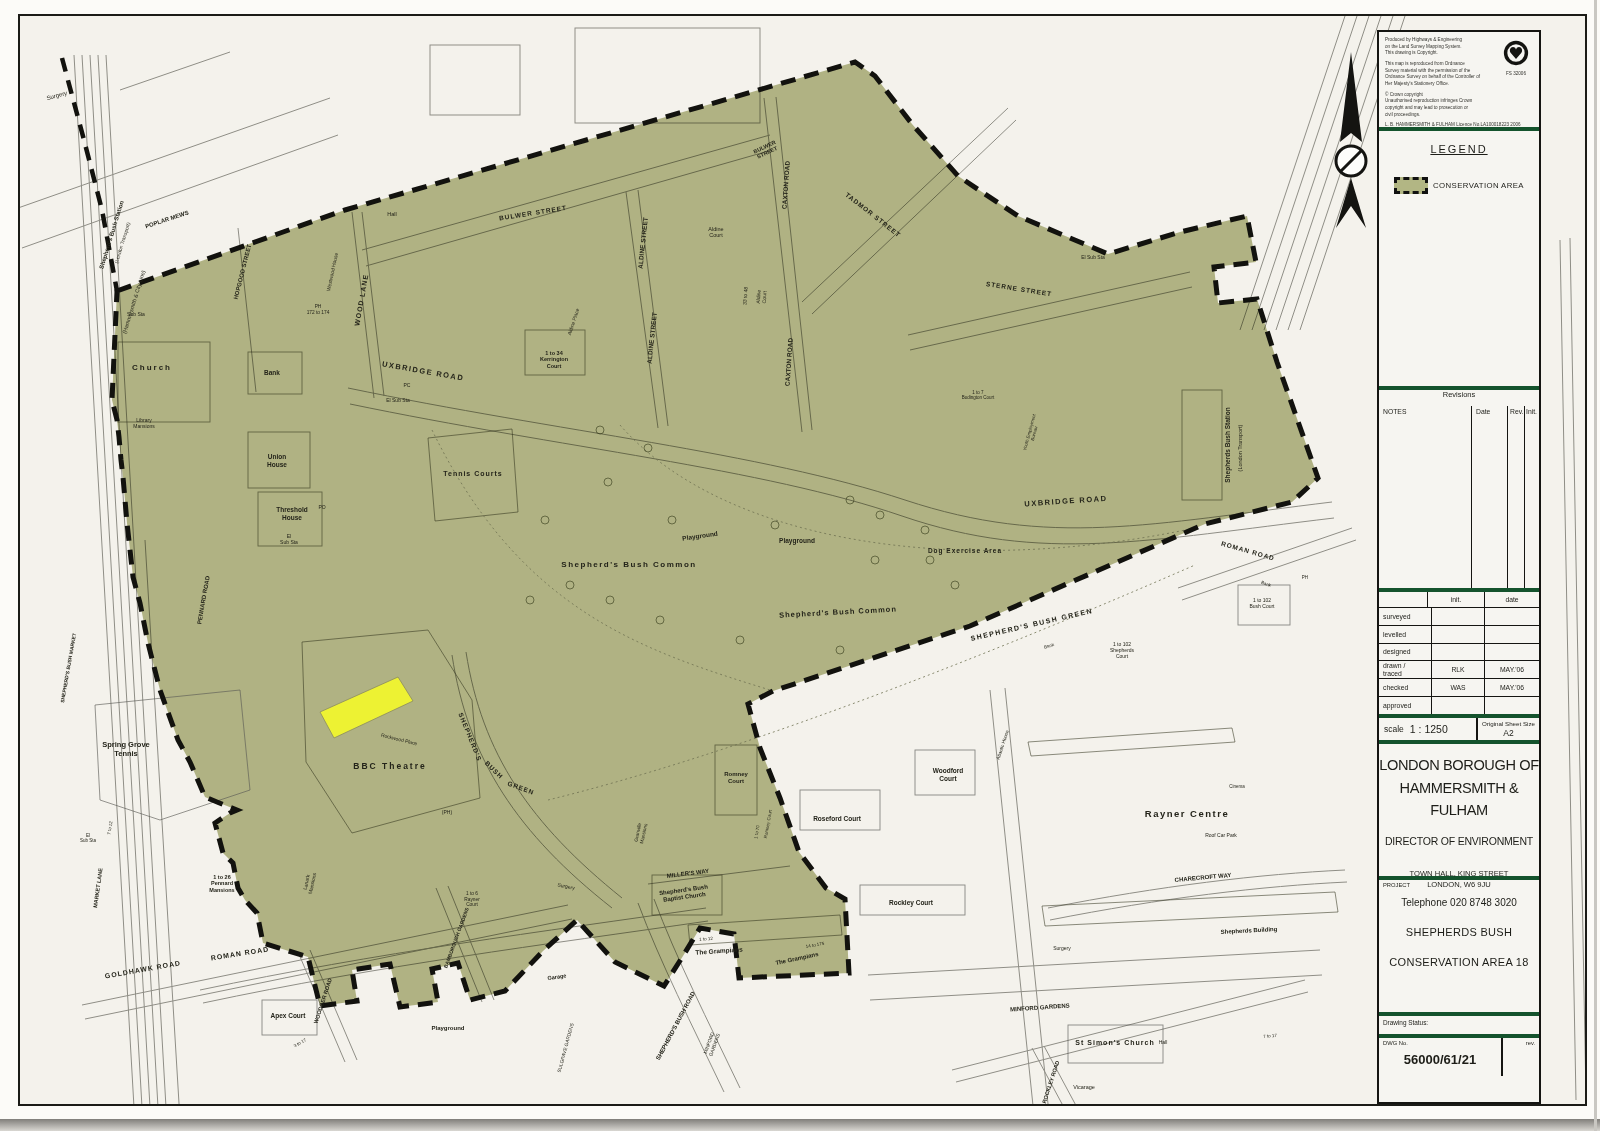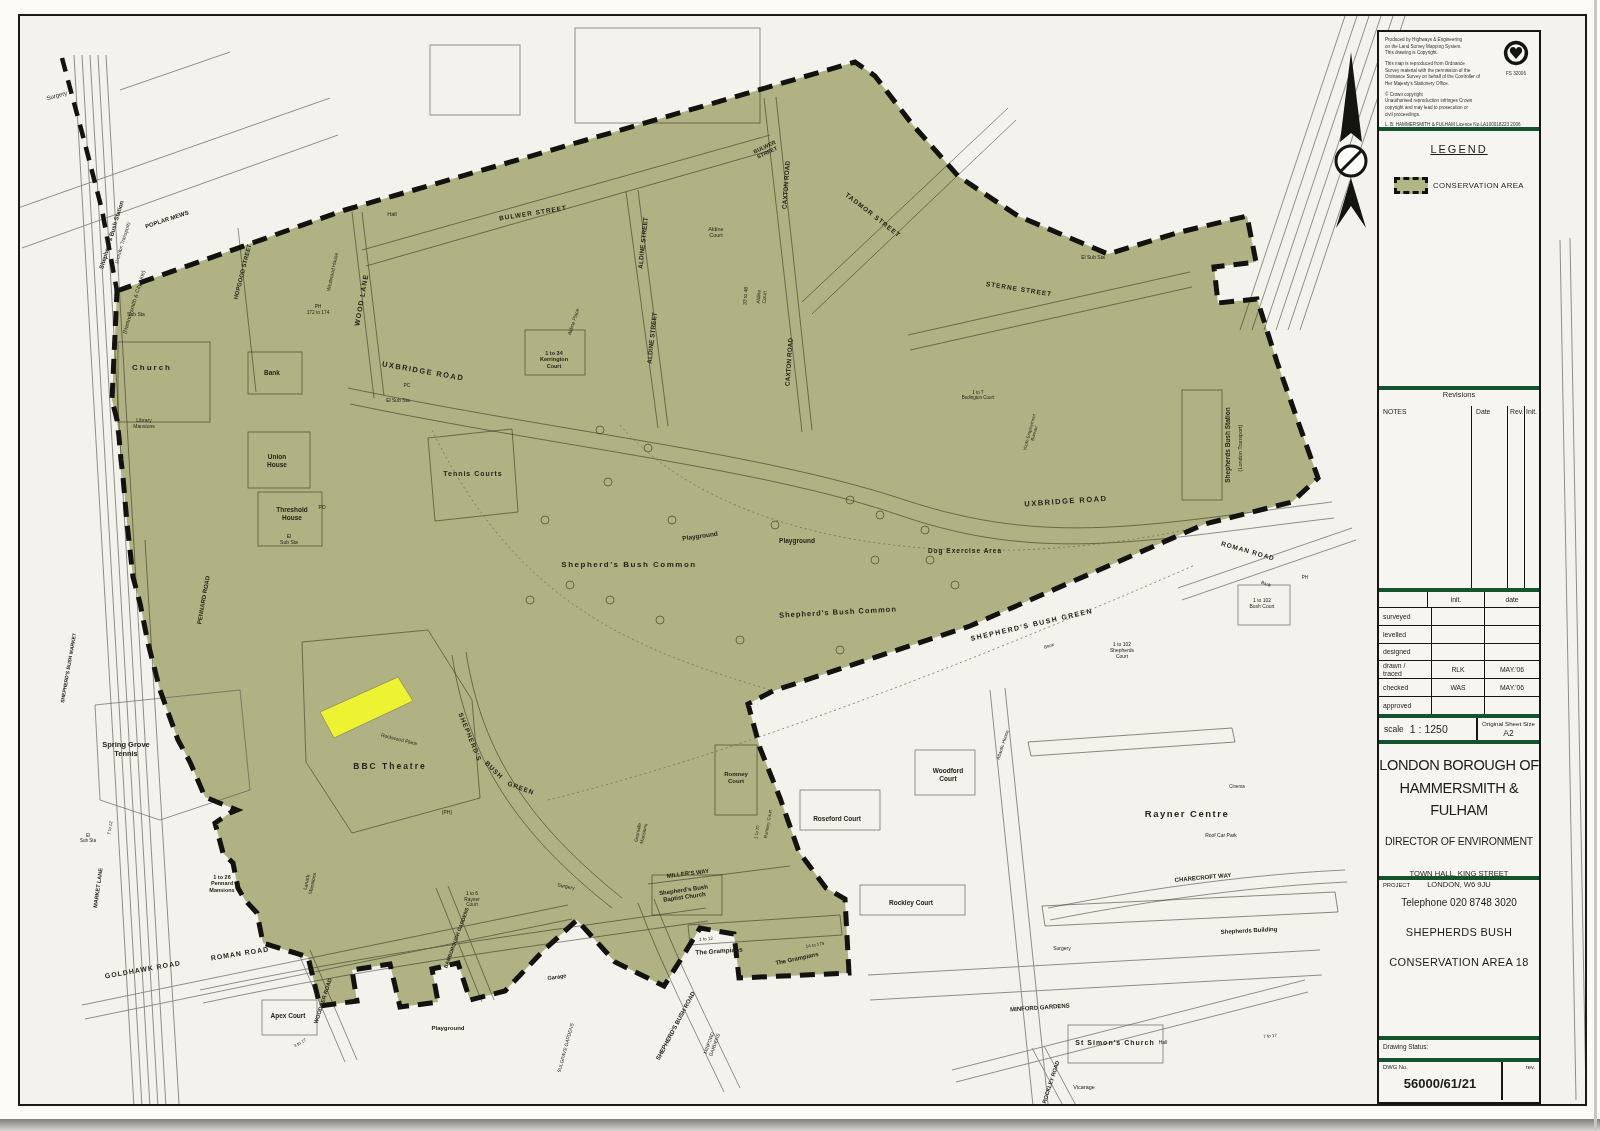--- a/index.html
+++ b/index.html
@@ -52,21 +52,21 @@
   .scale-l{width:92px;border-right:2px solid #151512;display:flex;align-items:center;padding-left:5px;gap:6px}
   .scale-word{font-size:8.5px}
   .scale-val{font-size:10.5px}
   .scale-r{flex:1;text-align:center;font-size:6.2px;padding-top:2px;line-height:1.3}
   .sheet-val{font-size:8.5px}
   .authsec{height:136px;text-align:center;padding-top:10px}
   .auth-name{font-size:14.6px;line-height:1.55;white-space:pre-line;letter-spacing:-.4px}
   .auth-dept{font-size:10.5px;margin-top:13px;letter-spacing:-.2px}
   .auth-addr{font-size:7.6px;margin-top:21px;white-space:pre-line;line-height:1.5}
   .auth-phone{font-size:10px;margin-top:6px}
-  .projsec{height:160px}
+  .projsec{height:136px}
   .proj-label{font-size:5.8px;padding:2px 0 0 4px}
   .proj-line1{text-align:center;font-size:11px;margin-top:38px;letter-spacing:.3px}
   .proj-line2{text-align:center;font-size:11px;margin-top:18px;letter-spacing:.3px}
   .statsec{height:22px;font-size:6.4px;padding:3px 0 0 4px}
   .dwgsec{height:38px;display:flex}
   .dwg-l{flex:1;position:relative}
   .dwg-label{position:absolute;left:4px;top:2px;font-size:5.8px}
   .dwg-num{text-align:center;font-size:13px;font-weight:600;margin-top:14px}
   .dwg-r{width:36px;border-left:2px solid #151512;position:relative}
   .dwg-rev{position:absolute;right:4px;top:2px;font-size:5.8px}

